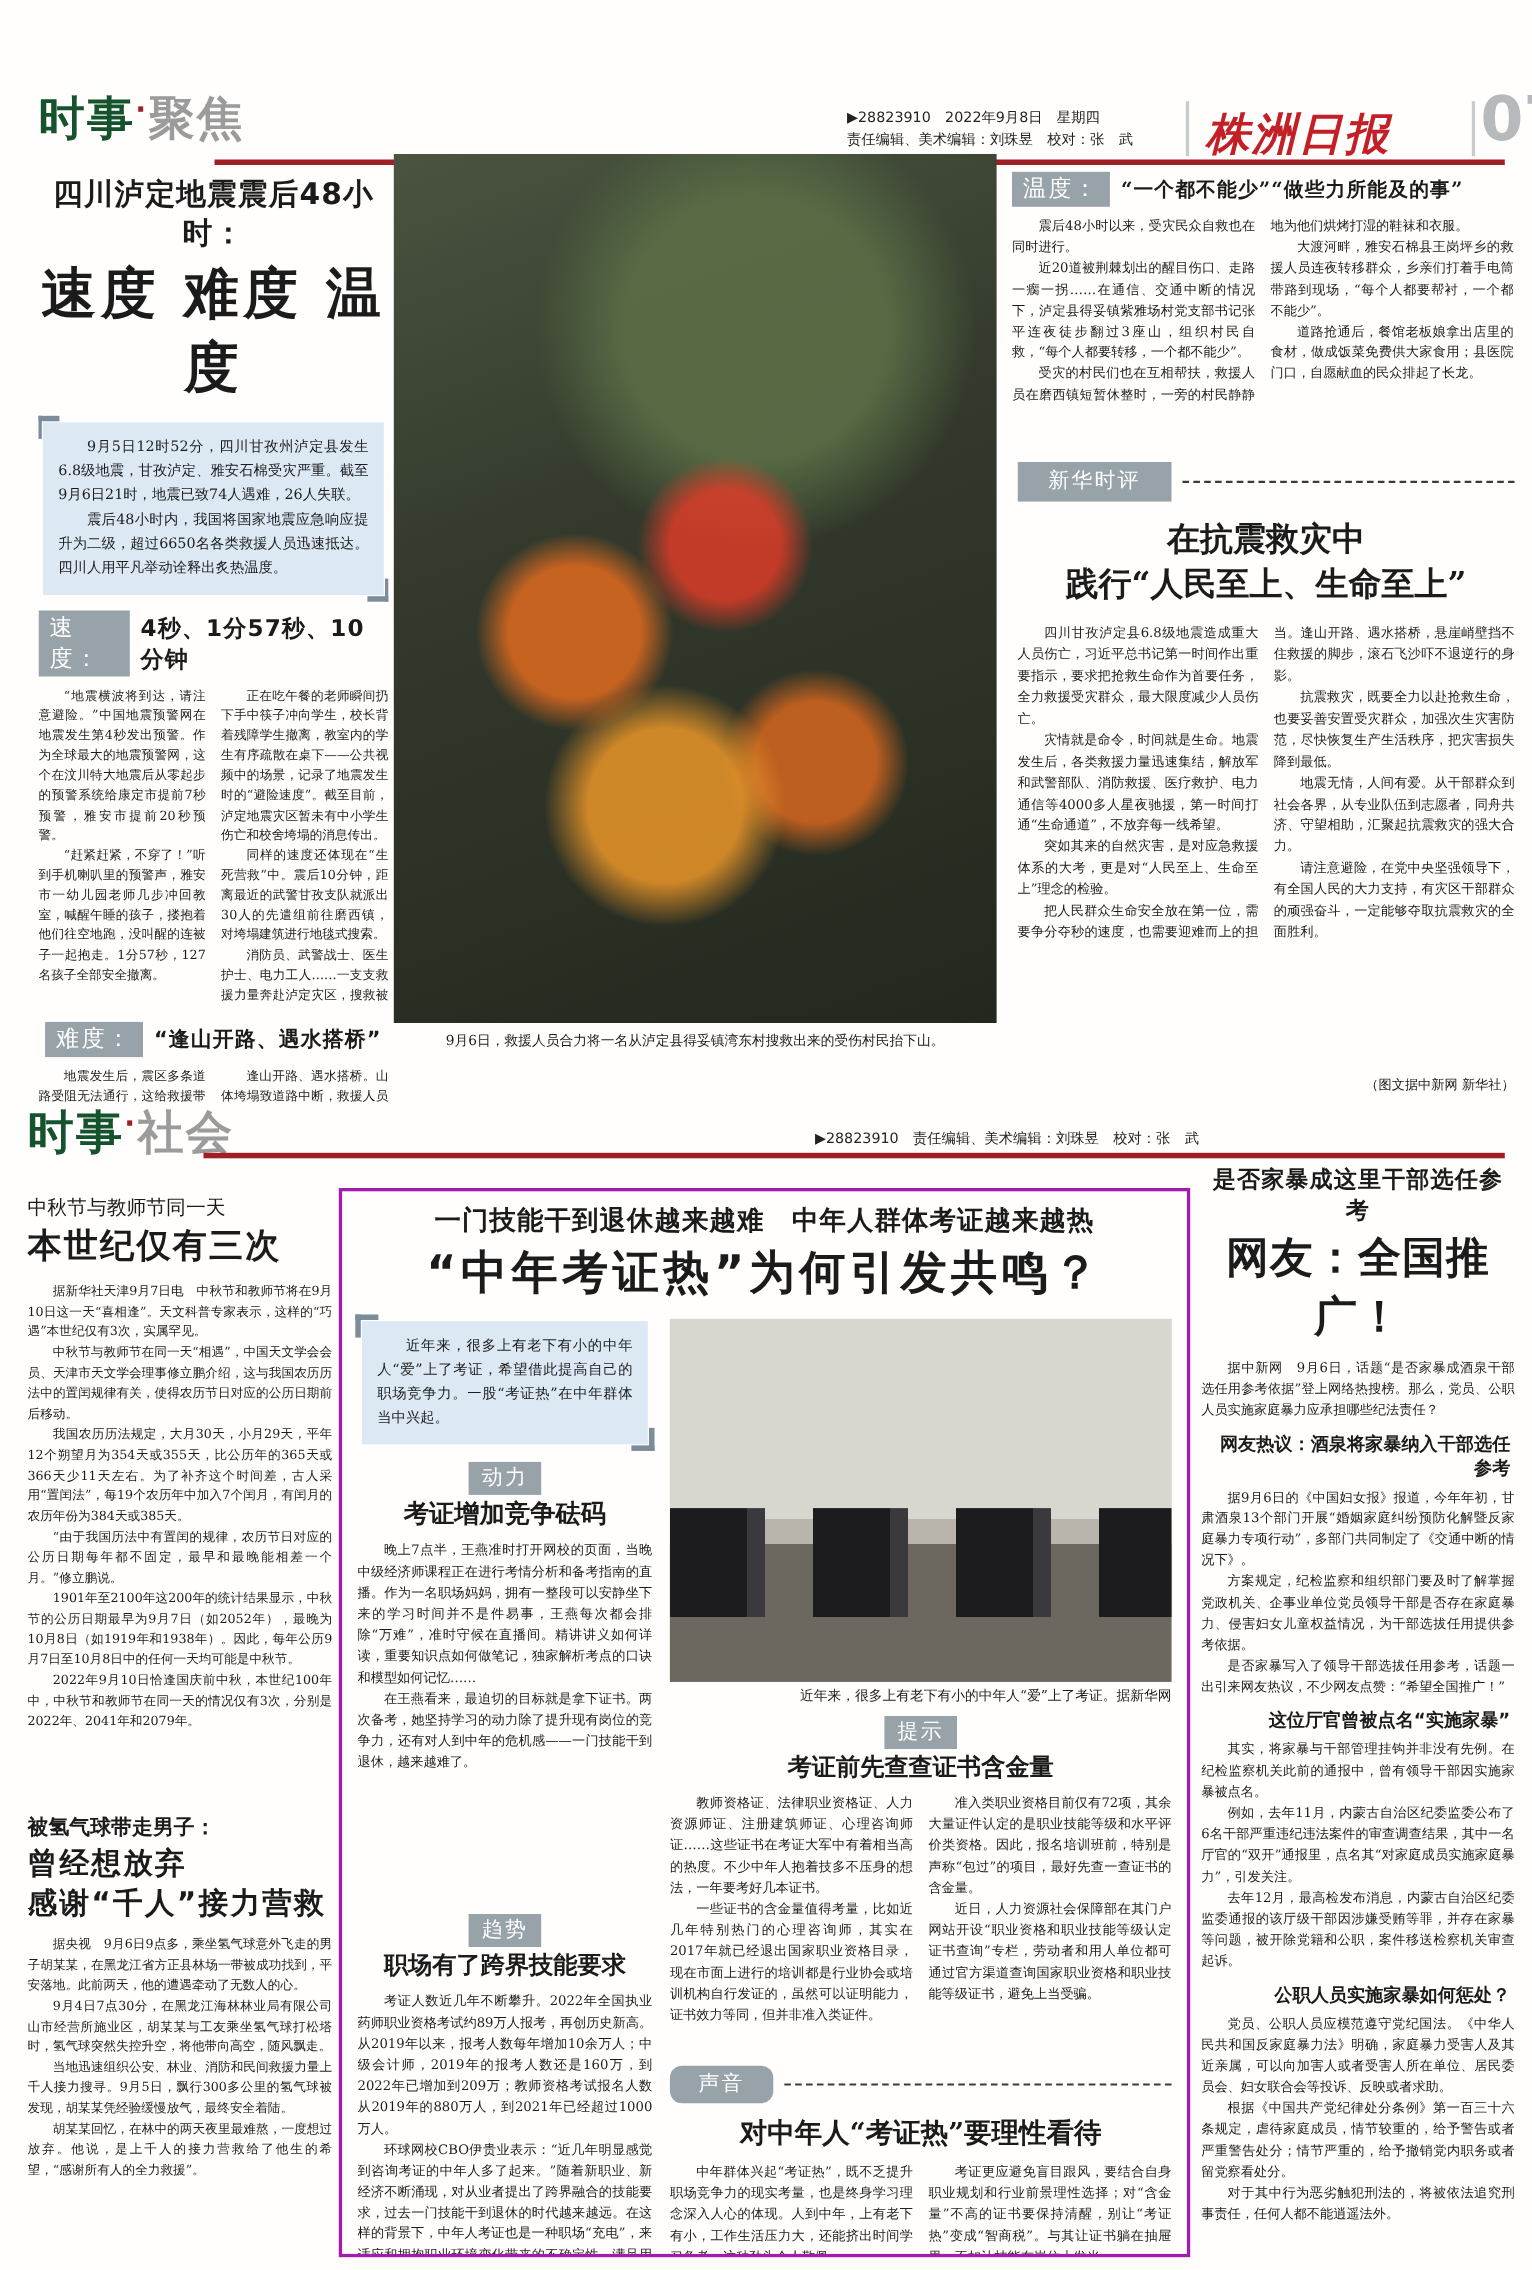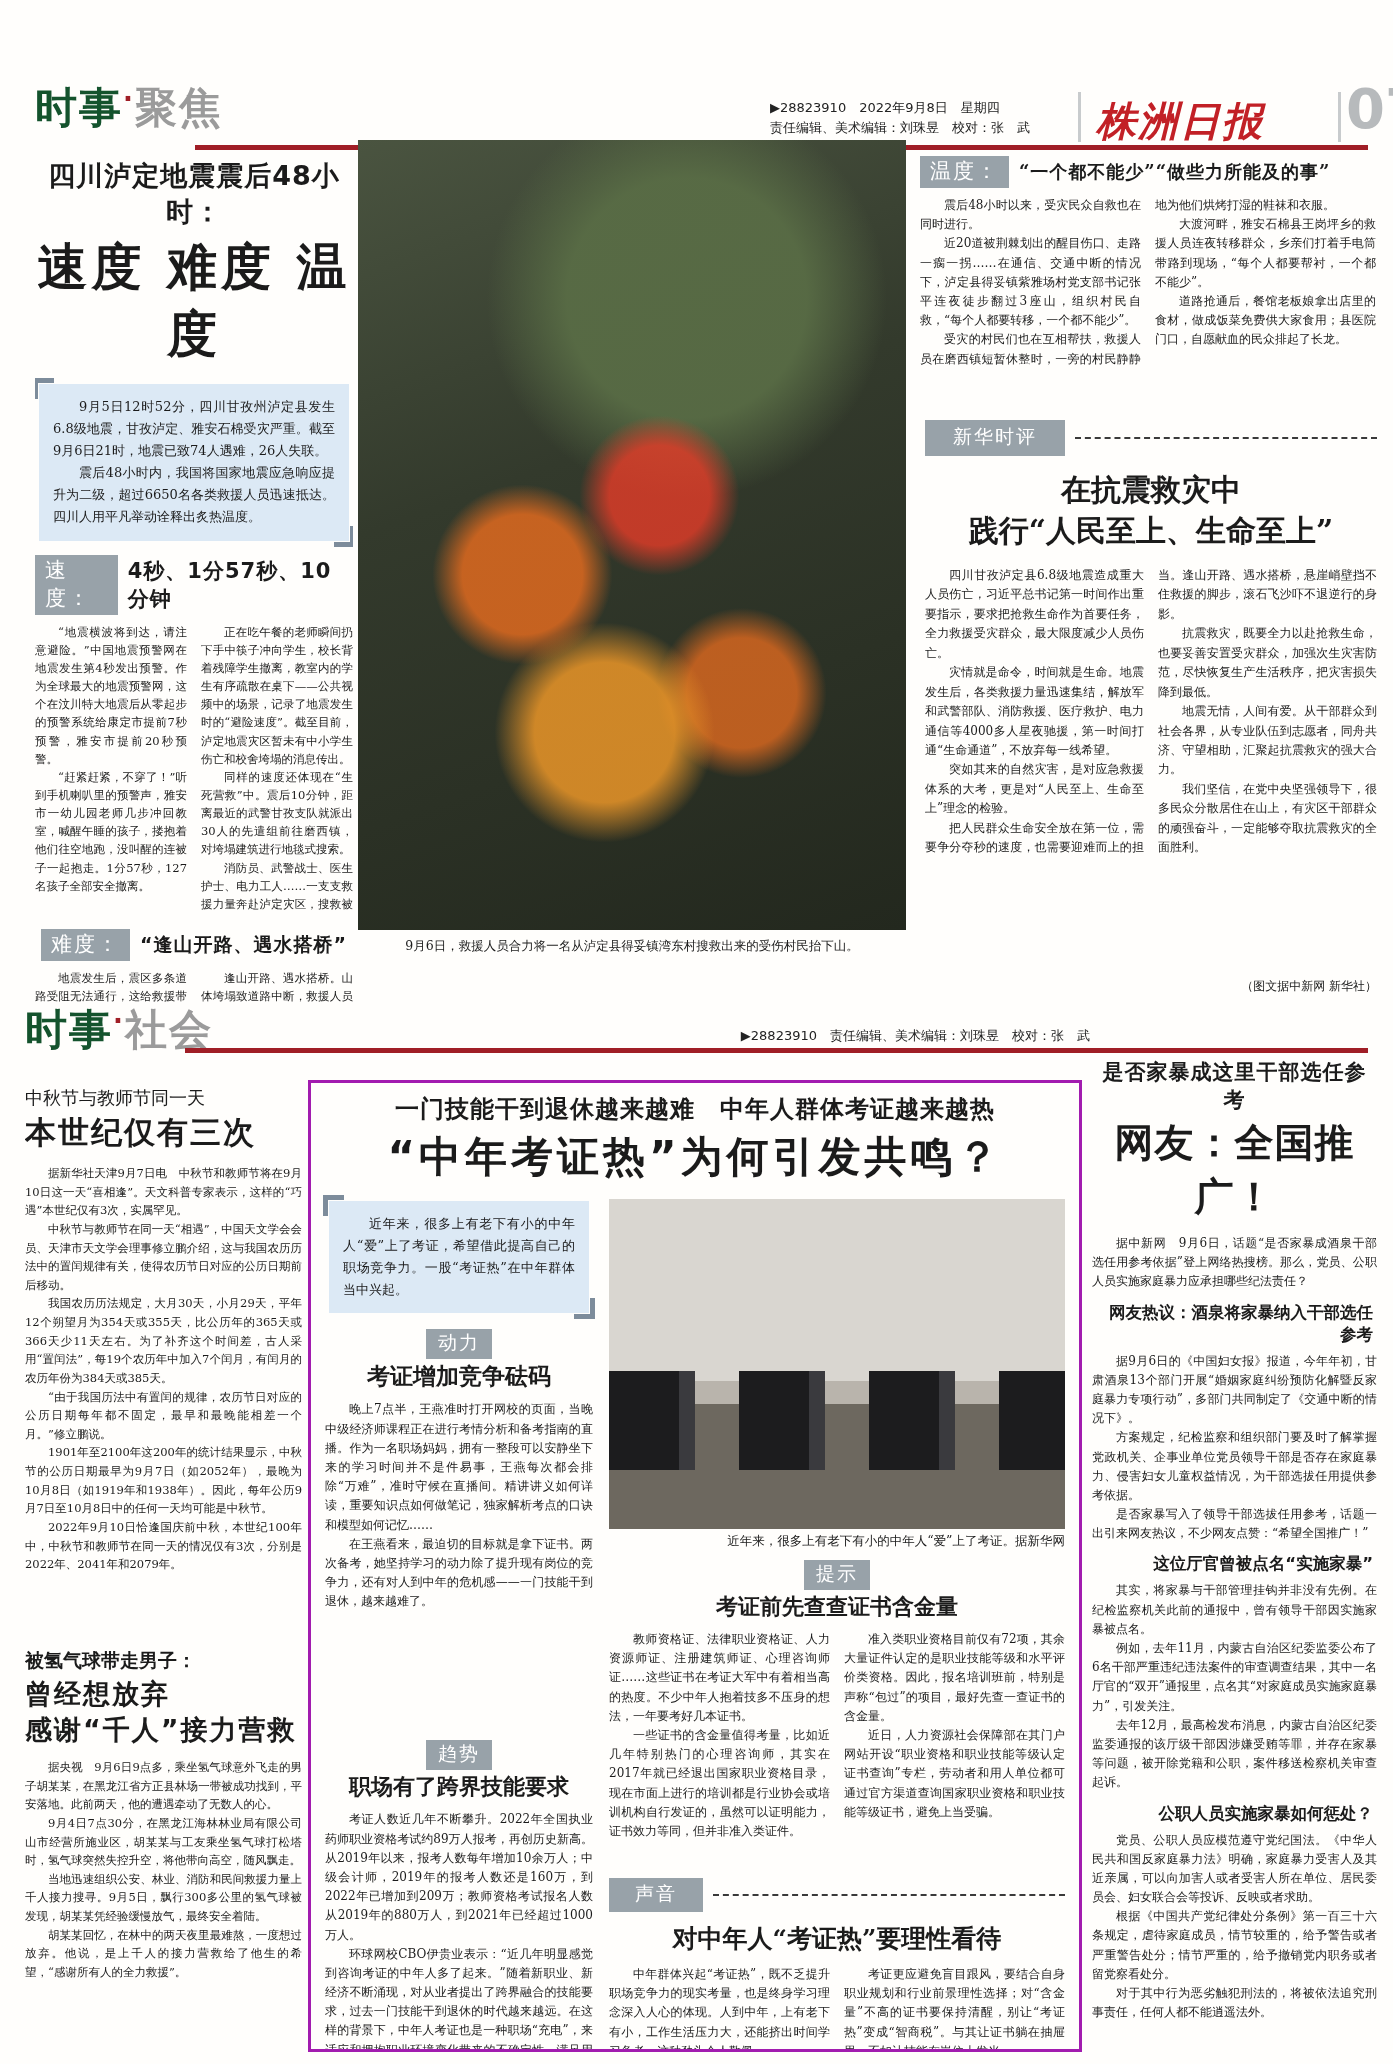--- a/index.html
+++ b/index.html
@@ -121,21 +121,21 @@
     </div>
     <div class="sect-title" style="font-size:30px;margin-top:14px;">在抗震救灾中</div>
     <div class="sect-title" style="font-size:30px;margin-bottom:14px;">践行“人民至上、生命至上”</div>
     <div class="paras twocol" style="font-size:12px;line-height:1.62;height:408px;overflow:hidden;">
         <p>四川甘孜泸定县6.8级地震造成重大人员伤亡，习近平总书记第一时间作出重要指示，要求把抢救生命作为首要任务，全力救援受灾群众，最大限度减少人员伤亡。</p>
         <p>灾情就是命令，时间就是生命。地震发生后，各类救援力量迅速集结，解放军和武警部队、消防救援、医疗救护、电力通信等4000多人星夜驰援，第一时间打通“生命通道”，不放弃每一线希望。</p>
         <p>突如其来的自然灾害，是对应急救援体系的大考，更是对“人民至上、生命至上”理念的检验。</p>
         <p>把人民群众生命安全放在第一位，需要争分夺秒的速度，也需要迎难而上的担当。逢山开路、遇水搭桥，悬崖峭壁挡不住救援的脚步，滚石飞沙吓不退逆行的身影。</p>
         <p>抗震救灾，既要全力以赴抢救生命，也要妥善安置受灾群众，加强次生灾害防范，尽快恢复生产生活秩序，把灾害损失降到最低。</p>
         <p>地震无情，人间有爱。从干部群众到社会各界，从专业队伍到志愿者，同舟共济、守望相助，汇聚起抗震救灾的强大合力。</p>
-        <p>我们坚信，在党中央坚强领导下，很多民众分散居住在山上，有灾区干部群众的顽强奋斗，一定能够夺取抗震救灾的全面胜利。</p>
+        <p>请注意避险，在党中央坚强领导下，有全国人民的大力支持，有灾区干部群众的顽强奋斗，一定能够夺取抗震救灾的全面胜利。</p>
       </div>
     <div class="credit">（图文据中新网 新华社）</div>
   </div>
 
   <div class="band-title" style="left:25px;top:1002px;">
     <span class="red">时事</span><span class="dot">·</span><span class="gray">社会</span>
   </div>
   <div class="band-rule" style="left:185px;top:1048px;width:1183px;"></div>
   <div class="band-info" style="left:645px;top:1026px;width:445px;text-align:right;">▶28823910　责任编辑、美术编辑：刘珠昱　校对：张　武</div>
 
@@ -199,21 +199,21 @@
         <div class="sect-title" style="font-size:22px;margin-bottom:8px;">考证前先查查证书含金量</div>
         <div class="paras twocol" style="font-size:12px;line-height:1.6;height:236px;overflow:hidden;">
             <p>教师资格证、法律职业资格证、人力资源师证、注册建筑师证、心理咨询师证……这些证书在考证大军中有着相当高的热度。不少中年人抱着技多不压身的想法，一年要考好几本证书。</p>
             <p>一些证书的含金量值得考量，比如近几年特别热门的心理咨询师，其实在2017年就已经退出国家职业资格目录，现在市面上进行的培训都是行业协会或培训机构自行发证的，虽然可以证明能力，证书效力等同，但并非准入类证件。</p>
             <p>准入类职业资格目前仅有72项，其余大量证件认定的是职业技能等级和水平评价类资格。因此，报名培训班前，特别是声称“包过”的项目，最好先查一查证书的含金量。</p>
             <p>近日，人力资源社会保障部在其门户网站开设“职业资格和职业技能等级认定证书查询”专栏，劳动者和用人单位都可通过官方渠道查询国家职业资格和职业技能等级证书，避免上当受骗。</p>
           </div>
 
         <div style="margin-top:12px;">
           <div class="headrow">
-            <span class="chip small" style="padding:3px 26px 5px;">声音</span>
+            <span class="chip small" style="padding:3px 26px 5px;border-radius:11px;">声音</span>
             <span class="dashline"></span>
           </div>
           <div class="sect-title" style="font-size:25px;margin:10px 0;">对中年人“考证热”要理性看待</div>
           <div class="paras twocol" style="font-size:12px;line-height:1.6;height:158px;overflow:hidden;color:#222;">
               <p>中年群体兴起“考证热”，既不乏提升职场竞争力的现实考量，也是终身学习理念深入人心的体现。人到中年，上有老下有小，工作生活压力大，还能挤出时间学习备考，这种劲头令人敬佩。</p>
               <p>考证更应避免盲目跟风，要结合自身职业规划和行业前景理性选择；对“含金量”不高的证书要保持清醒，别让“考证热”变成“智商税”。与其让证书躺在抽屉里，不如让技能在岗位上发光。</p>
             </div>
 
         </div>
       </div>

